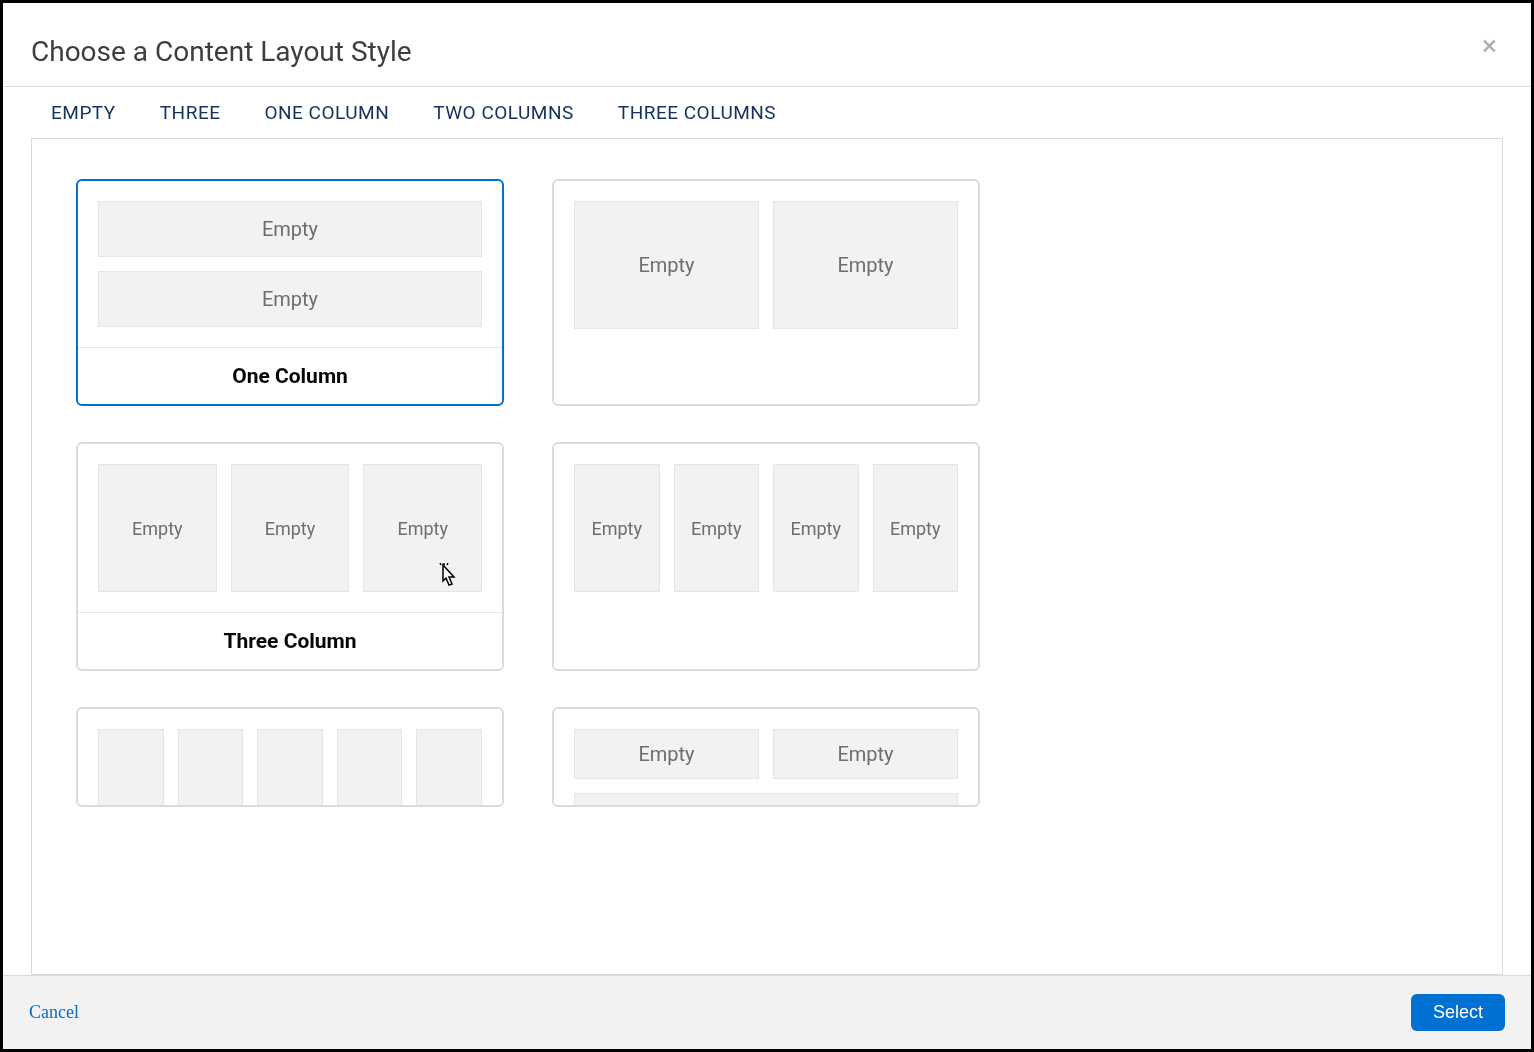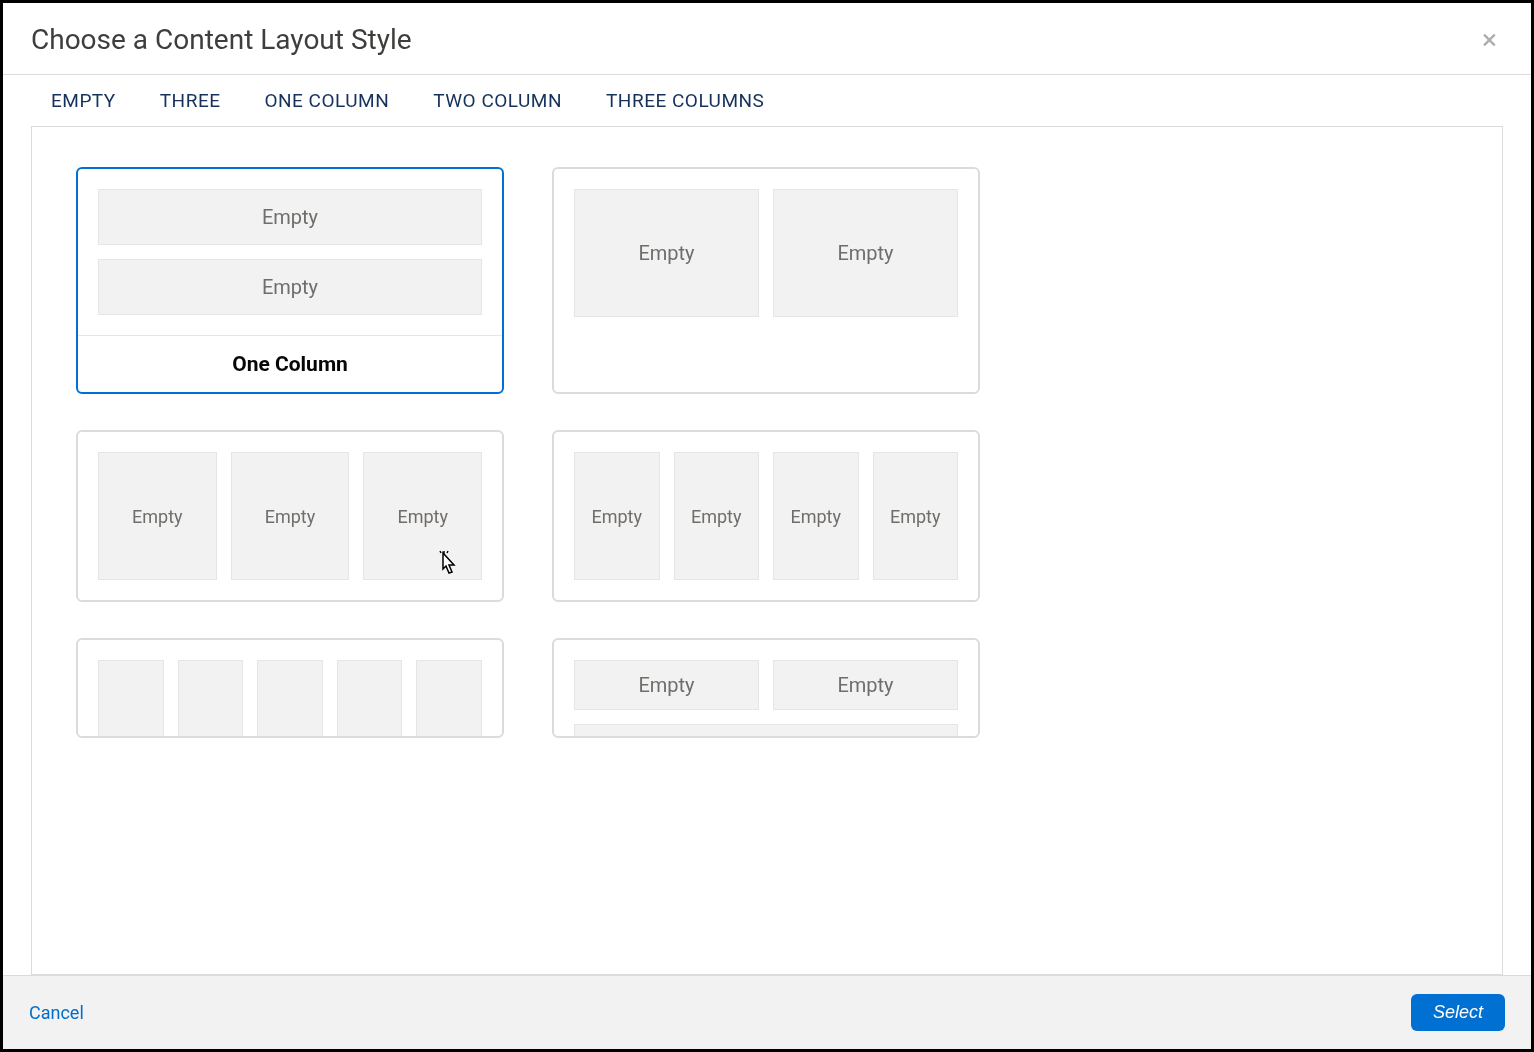--- a/index.html
+++ b/index.html
@@ -21,20 +21,21 @@
       padding: 20px 28px 18px 28px;
       display: flex;
       justify-content: space-between;
       align-items: center;
       border-bottom: 1px solid #dddbda;
     }
     .header-title {
       font-size: 28px;
       font-weight: 400;
       color: #3e3e3c;
+      margin-top: 12px;
     }
     .close-btn {
       font-size: 28px;
       color: #b0adab;
       cursor: pointer;
       line-height: 1;
       padding: 0 6px;
     }
     .tabs {
       display: flex;
@@ -127,30 +128,30 @@
       justify-content: space-between;
       align-items: center;
       padding: 18px 26px;
       background: #f3f2f2;
       border-top: 1px solid #dddbda;
     }
     .cancel-link {
       font-size: 18px;
       color: #006dcc;
       cursor: pointer;
+      font-family: Liberation Serif, serif;
     }
     .select-btn {
       background: #0070d2;
       color: #fff;
       border: none;
       border-radius: 6px;
       font-size: 18px;
       padding: 8px 22px;
       cursor: pointer;
-      font-style: italic;
     }
     .cursor-icon {
       position: absolute;
       left: 432px;
       top: 423px;
       pointer-events: none;
       z-index: 10;
     }
     
     .narrow .preview-box {
@@ -175,21 +176,21 @@
 
 <div class="header">
   <div class="header-title">Choose a Content Layout Style</div>
   <div class="close-btn">×</div>
 </div>
 
 <div class="tabs">
   <div class="tab">EMPTY</div>
   <div class="tab">THREE</div>
   <div class="tab">ONE COLUMN</div>
-  <div class="tab">TWO COLUMN</div>
+  <div class="tab">TWO COLUMNS</div>
   <div class="tab">THREE COLUMNS</div>
 </div>
 
 <div class="content-wrap">
   <div class="content">
     <div class="grid">
 
       <div class="card selected">
         <div class="card-preview stacked">
           <div class="preview-box">Empty</div>
@@ -204,20 +205,21 @@
           <div class="preview-box">Empty</div>
         </div>
       </div>
 
       <div class="card">
         <div class="card-preview narrow">
           <div class="preview-box">Empty</div>
           <div class="preview-box">Empty</div>
           <div class="preview-box">Empty</div>
         </div>
+        <div class="card-label">Three Column</div>
       </div>
 
       <div class="card">
         <div class="card-preview narrow">
           <div class="preview-box">Empty</div>
           <div class="preview-box">Empty</div>
           <div class="preview-box">Empty</div>
           <div class="preview-box">Empty</div>
         </div>
       </div>

